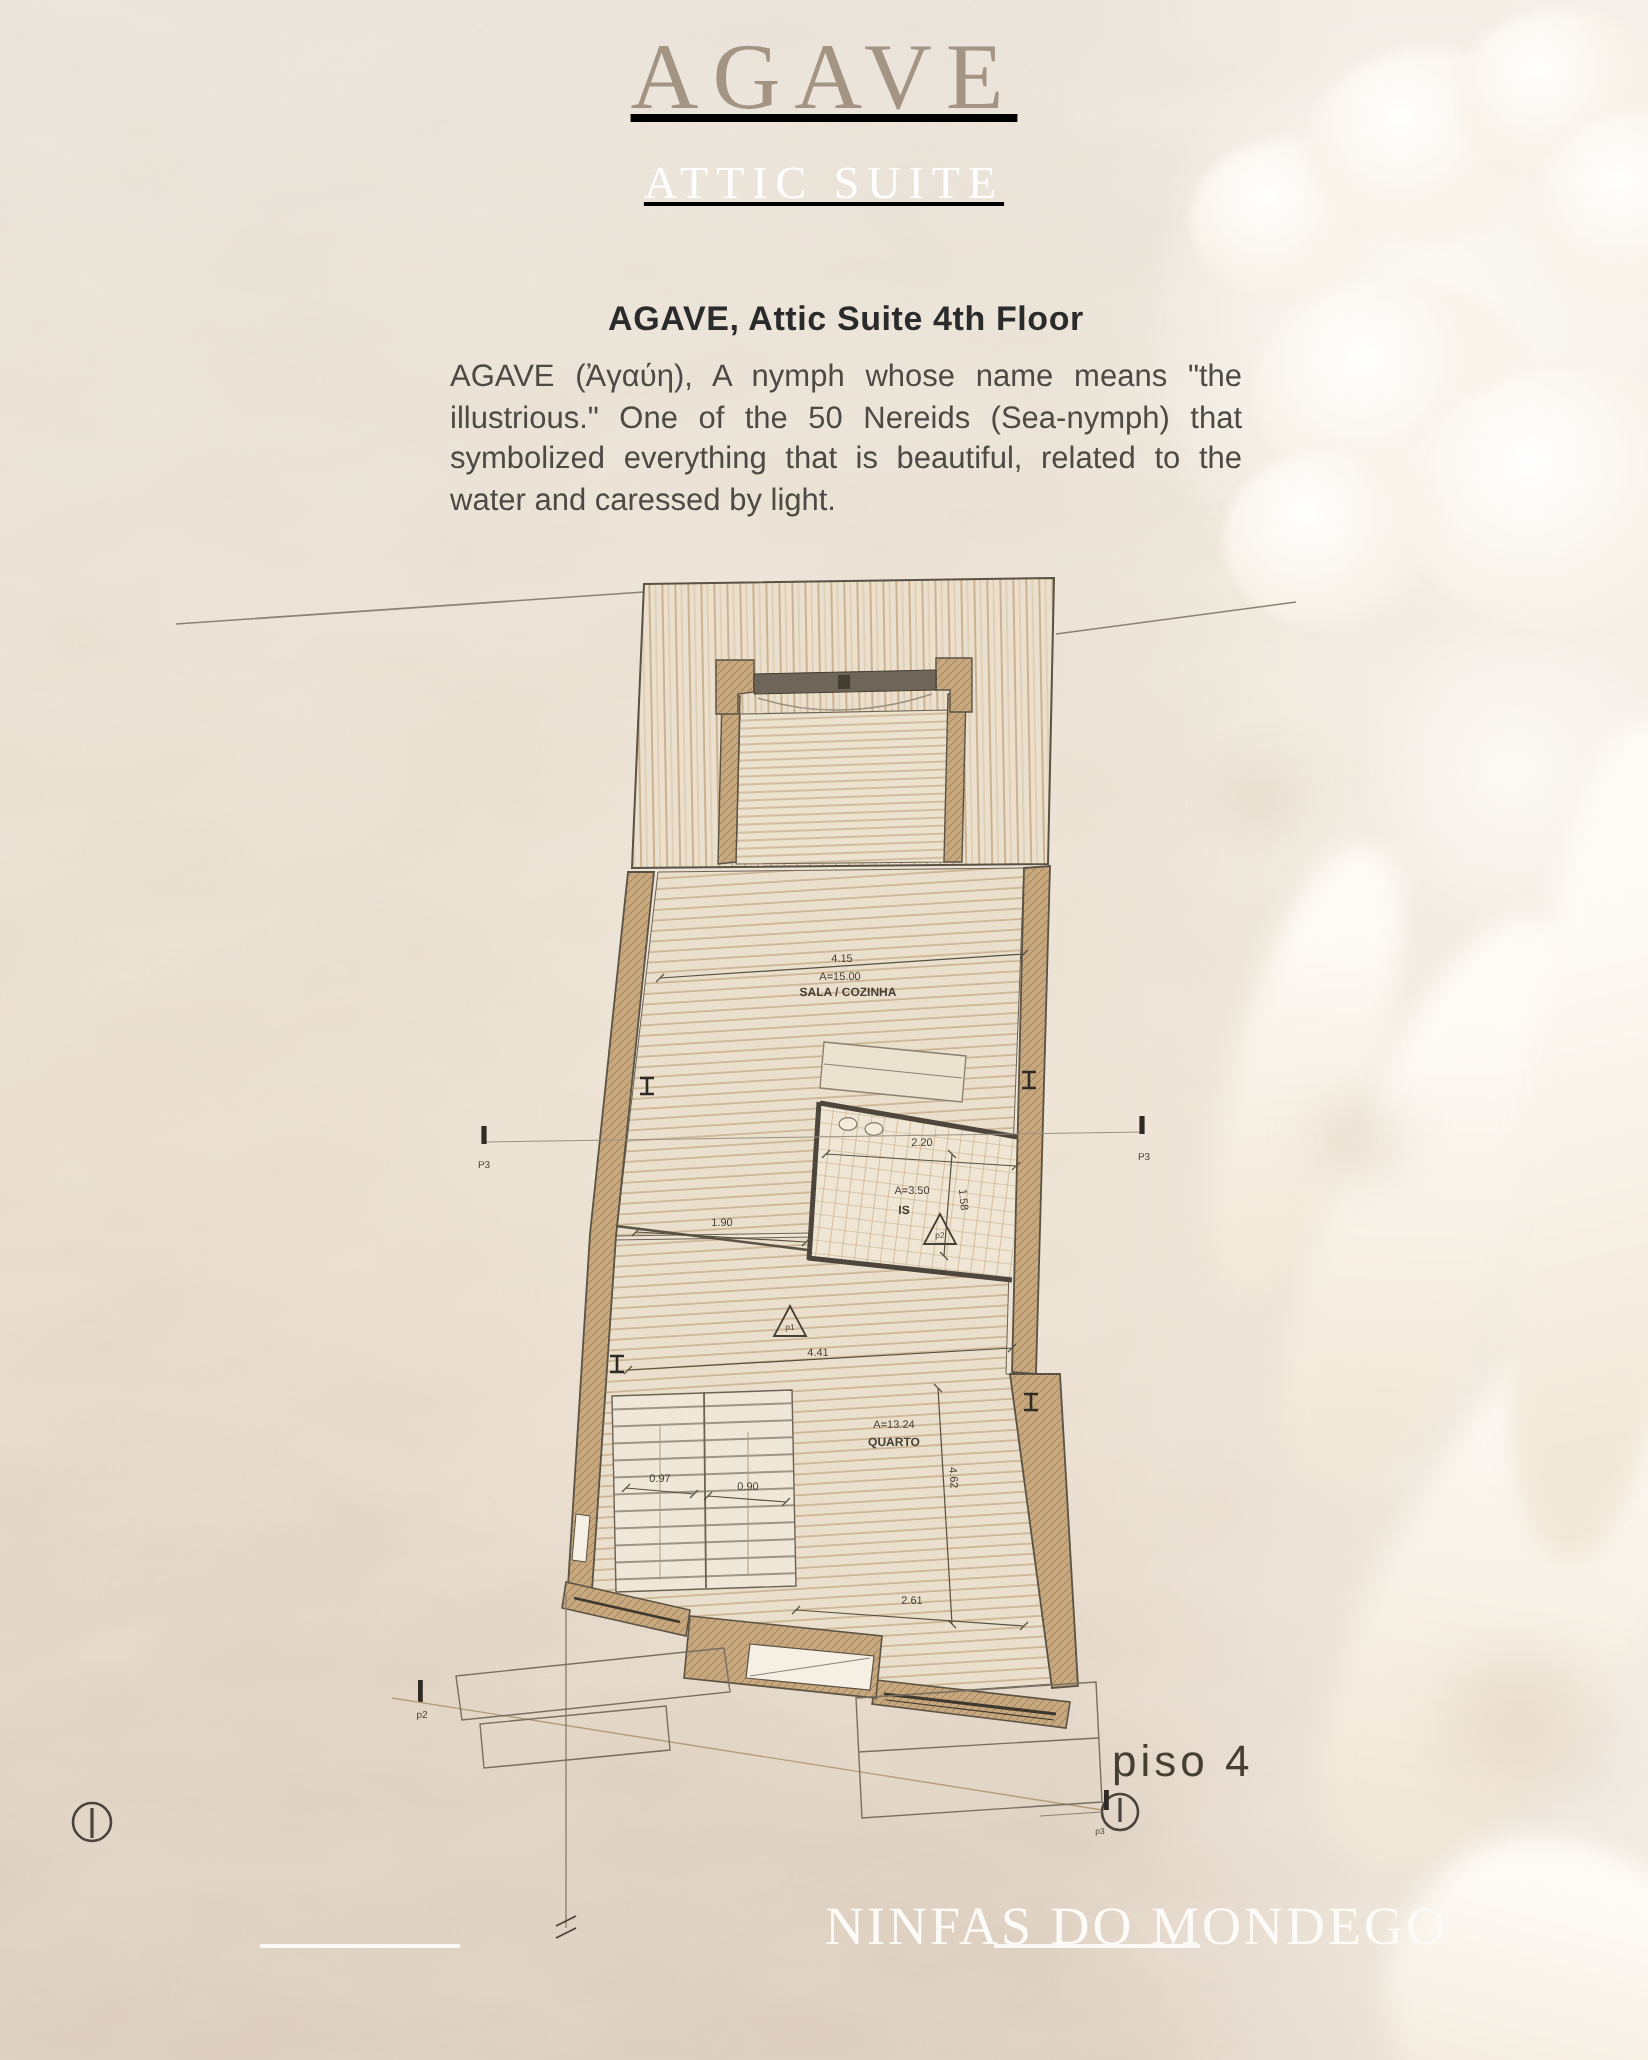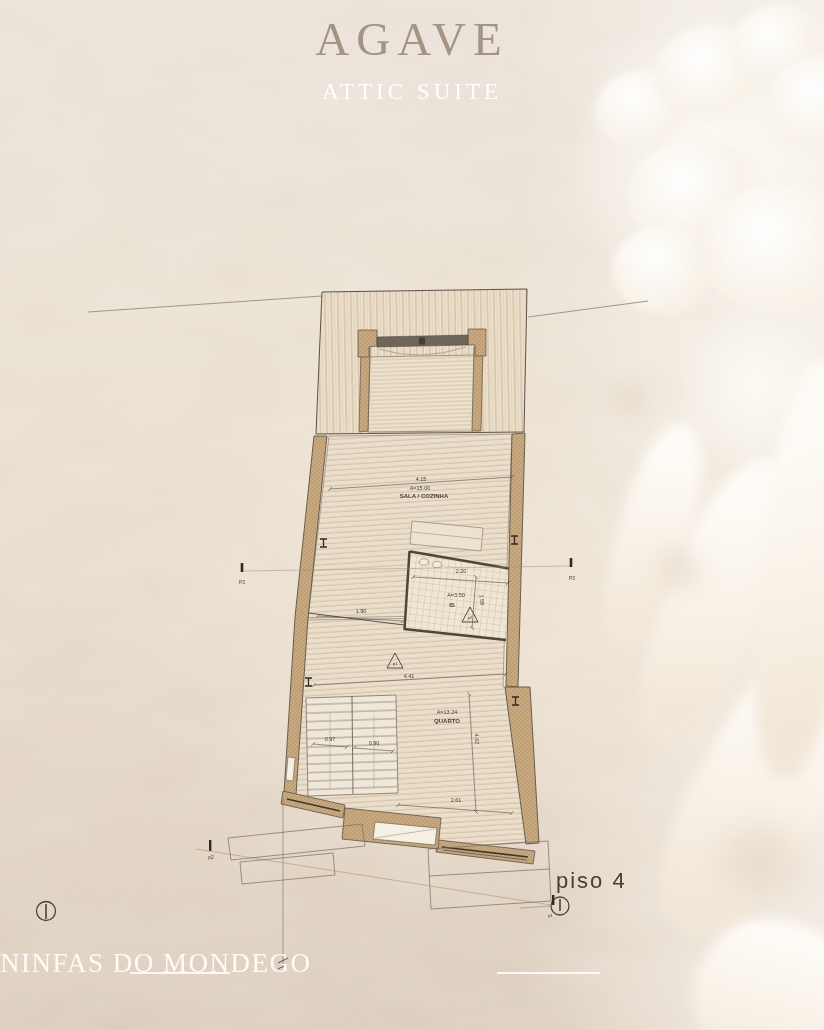--- a/index.html
+++ b/index.html
@@ -10,33 +10,33 @@
   .glow{position:absolute;left:150px;top:290px;width:540px;height:630px;pointer-events:none;
     background:radial-gradient(ellipse,rgba(246,239,227,.55),rgba(246,239,227,0) 70%);}
   .wash{position:absolute;top:0;right:0;width:300px;height:100%;pointer-events:none;
     background:linear-gradient(90deg,rgba(249,244,236,0),rgba(250,246,239,.5) 55%,rgba(250,246,240,.68));}
   .statue{position:absolute;inset:0;overflow:hidden;pointer-events:none;}
   .s{position:absolute;border-radius:50%;}
   .curl{filter:blur(3px);background:radial-gradient(circle at 38% 35%,#ffffff 0%,#f8f2e8 55%,rgba(246,239,230,0) 78%);}
   .mass{filter:blur(7px);background:radial-gradient(circle,rgba(255,253,249,.8) 0%,rgba(252,247,240,0) 72%);}
   .limb{filter:blur(6px);border-radius:45%;background:linear-gradient(160deg,#fefbf6 20%,#f2e8d9 85%);}
   .shade{filter:blur(10px);opacity:.5;background:radial-gradient(circle,rgba(212,194,173,.85),rgba(212,194,173,0) 70%);}
-  .header{position:absolute;left:0;top:16px;width:824px;text-align:center;}
+  .header{position:absolute;left:0;top:16px;width:824px;text-align:center;text-decoration:underline;}
   .title{font-family:"Liberation Serif",serif;font-size:47px;line-height:1.0;color:#a39484;
     letter-spacing:7px;font-weight:400;}
   .subtitle{font-family:"Liberation Serif",serif;font-size:23px;color:#ffffff;letter-spacing:4px;margin-top:16px;}
   .intro{position:absolute;left:225px;top:150px;width:396px;}
   .intro-heading{font-size:17px;font-weight:700;color:#2b2b2b;text-align:center;letter-spacing:.3px;}
   .intro-body{margin-top:9px;font-size:15.5px;line-height:20.5px;color:#4d4a46;text-align:justify;}
   .plan-svg{position:absolute;left:0;top:270px;}
   .plan-svg text{font-family:"Liberation Sans",sans-serif;fill:#453f34;}
   .d{font-size:5.5px;} .r{font-size:6px;font-weight:bold;} .a{font-size:5.5px;}
   .t{font-size:4.2px;} .m{font-size:5px;}
   .piso{font-size:22px;fill:#d0c5b4;letter-spacing:2px;}
-  .footer{position:absolute;left:0;top:948px;width:724px;text-align:left;}
+  .footer{position:absolute;left:0;top:948px;width:724px;text-align:right;}
   .brand{font-family:"Liberation Serif",serif;font-size:27px;color:#fdfbf7;letter-spacing:1.5px;}
   .tagline{font-family:"Liberation Serif",serif;font-size:15px;color:#f8f3ea;letter-spacing:2px;margin-top:3px;}
   .fdiv{position:absolute;height:1.5px;background:rgba(255,255,255,.85);top:972px;}
   .fdiv.l{left:130px;width:100px;} .fdiv.r{left:497px;width:103px;}
 </style>
 </head>
 <body>
 
 <div class="page">
 
@@ -68,20 +68,24 @@
     <div class="s shade" style="left:690px;top:820px;width:140px;height:80px"></div>
     <div class="s limb" style="left:690px;top:930px;width:200px;height:160px;transform:rotate(35deg)"></div>
   </div>
   <div class="glow"></div>
 
   <div class="header">
     <div class="title">AGAVE</div>
     <div class="subtitle">ATTIC SUITE</div>
   </div>
 
+  <div class="intro">
+    <div class="intro-heading">AGAVE, Attic Suite 4th Floor</div>
+    <div class="intro-body">AGAVE (Ἀγαύη), A nymph whose name means "the illustrious." One of the 50 Nereids (Sea-nymph) that symbolized everything that is beautiful, related to the water and caressed by light.</div>
+  </div>
 
   <svg class="plan-svg" width="824" height="760" viewBox="0 270 824 760">
     <defs>
       <pattern id="pRoof" width="6.5" height="10" patternUnits="userSpaceOnUse" patternTransform="rotate(-1)">
         <rect width="6.5" height="10" fill="#ebe0cd"></rect>
         <line x1="1" y1="0" x2="1" y2="10" stroke="#c9ad89" stroke-width="0.9"></line>
         <line x1="4" y1="0" x2="4" y2="10" stroke="#d9c6a8" stroke-width="0.6"></line>
       </pattern>
       <pattern id="pPlank" width="10" height="5.2" patternUnits="userSpaceOnUse" patternTransform="rotate(-3.5)">
         <rect width="10" height="5.2" fill="#eadfcc"></rect>

